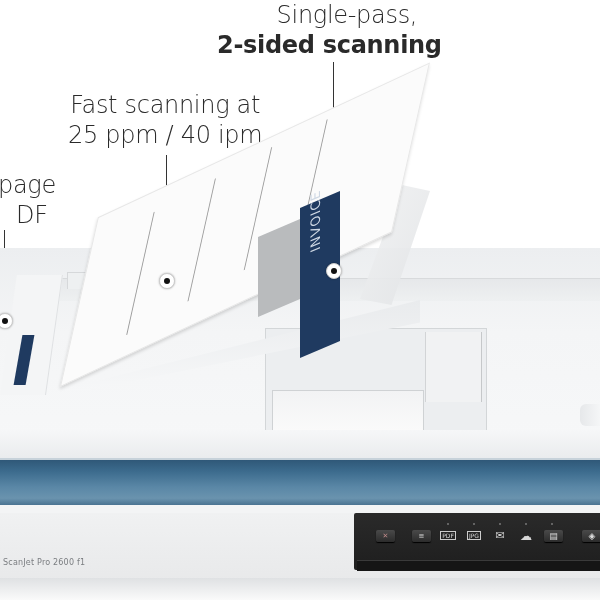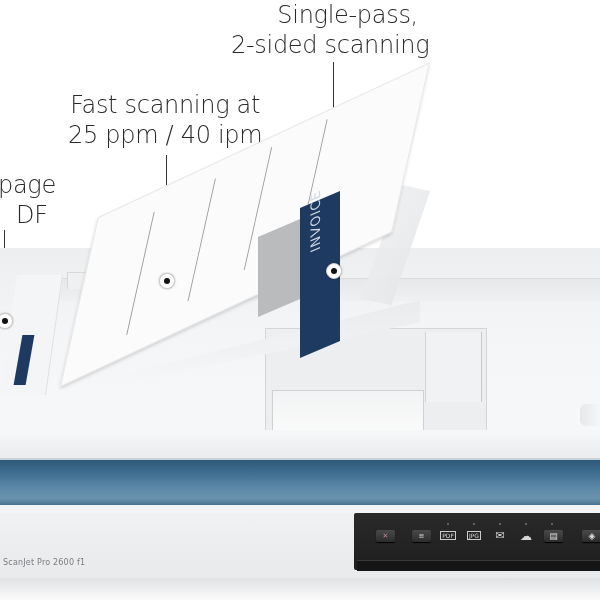--- a/index.html
+++ b/index.html
@@ -39,23 +39,23 @@
   .paper-line{position:absolute;width:1px;background:#9a9a9a;}
   .invoice{position:absolute;left:300px;top:208px;width:40px;height:150px;background:#1f3a60;transform:skewY(-23deg);transform-origin:left top;}
   .invoice-gray{position:absolute;left:258px;top:228px;width:42px;height:80px;background:#b9bbbd;transform:skewY(-23deg);}
   .paper-support{position:absolute;left:360px;top:185px;width:70px;height:120px;background:linear-gradient(120deg,#f1f2f3,#e1e3e5);clip-path:polygon(60% 0,100% 5%,45% 100%,0 95%);opacity:.9;}
   .stack-base{position:absolute;left:60px;top:300px;width:360px;height:90px;background:linear-gradient(#e9ebed,#f6f7f8);clip-path:polygon(0 100%,100% 0,100% 25%,8% 100%);}
   .tag-left{position:absolute;left:18px;top:335px;width:12px;height:50px;background:#1f3a60;transform:skewX(-10deg);}
 </style>
 </head>
 <body>
 
-<div class="callout" style="left:266px;top:0;">
+<div class="callout" style="left:252px;top:0;">
   <div>Single-pass,</div>
-  <div style="margin-left:-35px;">2-sided scanning</div>
+  <div style="margin-left:-35px;font-weight:bold;">2-sided scanning</div>
 </div>
 <div class="leader" style="left:333px;top:62px;height:205px;"></div>
 
 <div class="callout" style="left:68px;top:90px;">
   <div>Fast scanning at</div>
   <div>25 ppm / 40 ipm</div>
 </div>
 <div class="leader" style="left:166px;top:155px;height:122px;"></div>
 
 <div class="callout" style="left:-2px;top:170px;text-align:left;">

